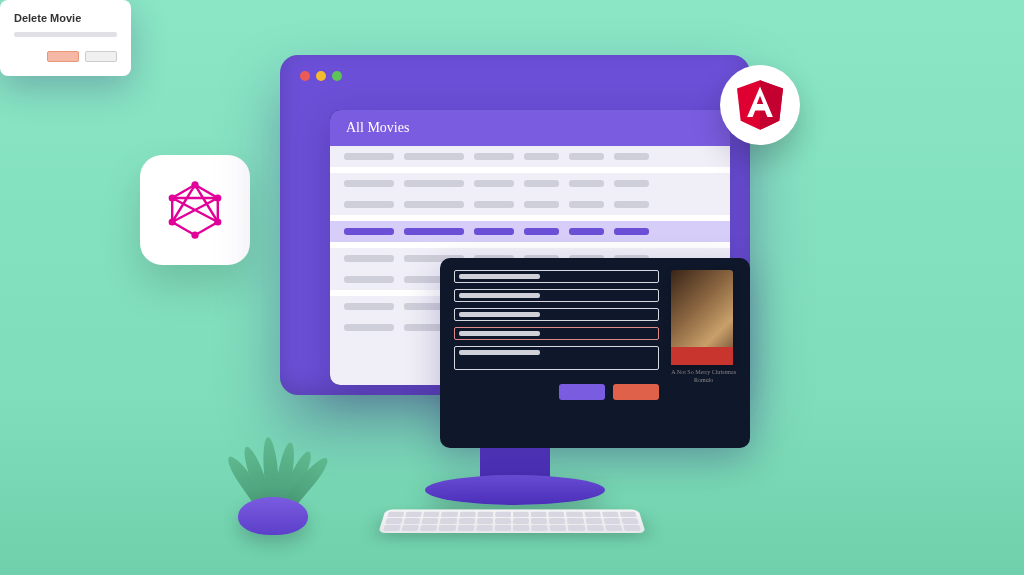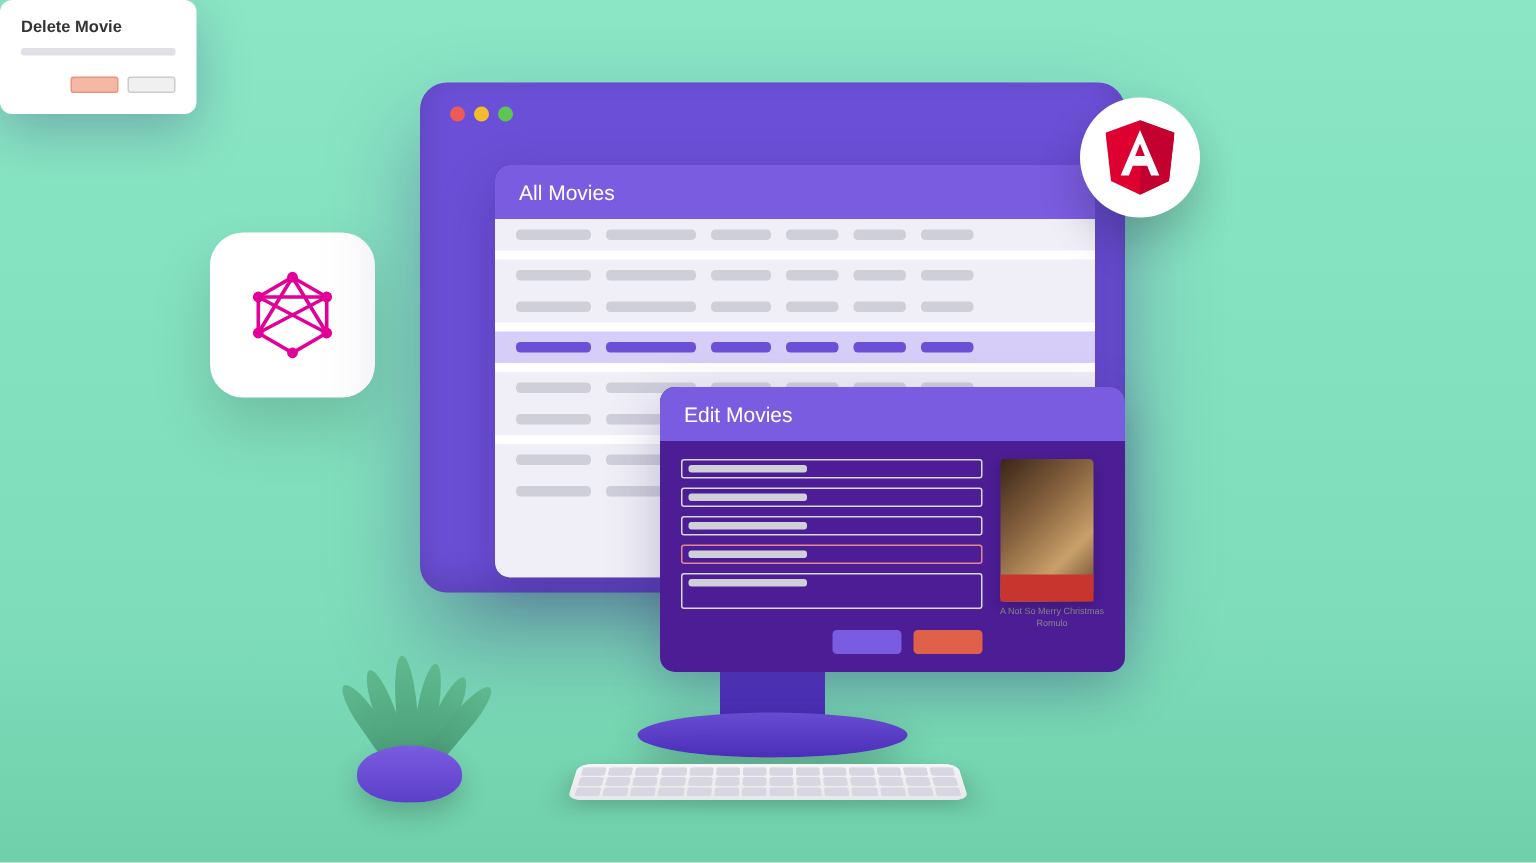--- a/index.html
+++ b/index.html
@@ -156,24 +156,25 @@
 }
 .leaf:nth-child(1){left:10px;transform:rotate(-35deg)}
 .leaf:nth-child(2){left:22px;transform:rotate(-20deg);height:62px}
 .leaf:nth-child(3){left:36px;transform:rotate(-5deg);height:70px}
 .leaf:nth-child(4){left:50px;transform:rotate(10deg);height:65px}
 .leaf:nth-child(5){left:62px;transform:rotate(25deg);height:58px}
 .leaf:nth-child(6){left:74px;transform:rotate(40deg)}
 
 .window {
   position: absolute;
-  background: #4c1d95;
+  background: #0f172a;
   border-radius: 10px;
   box-shadow: 0 12px 35px rgba(40,20,100,0.25);
   overflow: hidden;
+  font-family: Liberation Serif, serif;
 }
 .win-header {
   background: #7a5ce0;
   color: #fff;
   padding: 10px 16px;
   font-size: 14px;
   font-weight: 500;
 }
 .movies-window {
   left: 330px;
@@ -434,21 +435,20 @@
         <span class="cell c3"></span>
         <span class="cell c4"></span>
         <span class="cell c5"></span>
         <span class="cell c6"></span>
         <span class="spacer"></span>
     </div>
   </div>
 </div>
 
 <div class="window edit-window">
-  <div class="win-header">Edit Movies</div>
   <div class="edit-body">
     <div class="form-col">
       <div class="field"></div>
       <div class="field"></div>
       <div class="field"></div>
       <div class="field error"></div>
       <div class="field tall"></div>
       <div class="btn-row">
         <div class="btn primary"></div>
         <div class="btn danger"></div>

